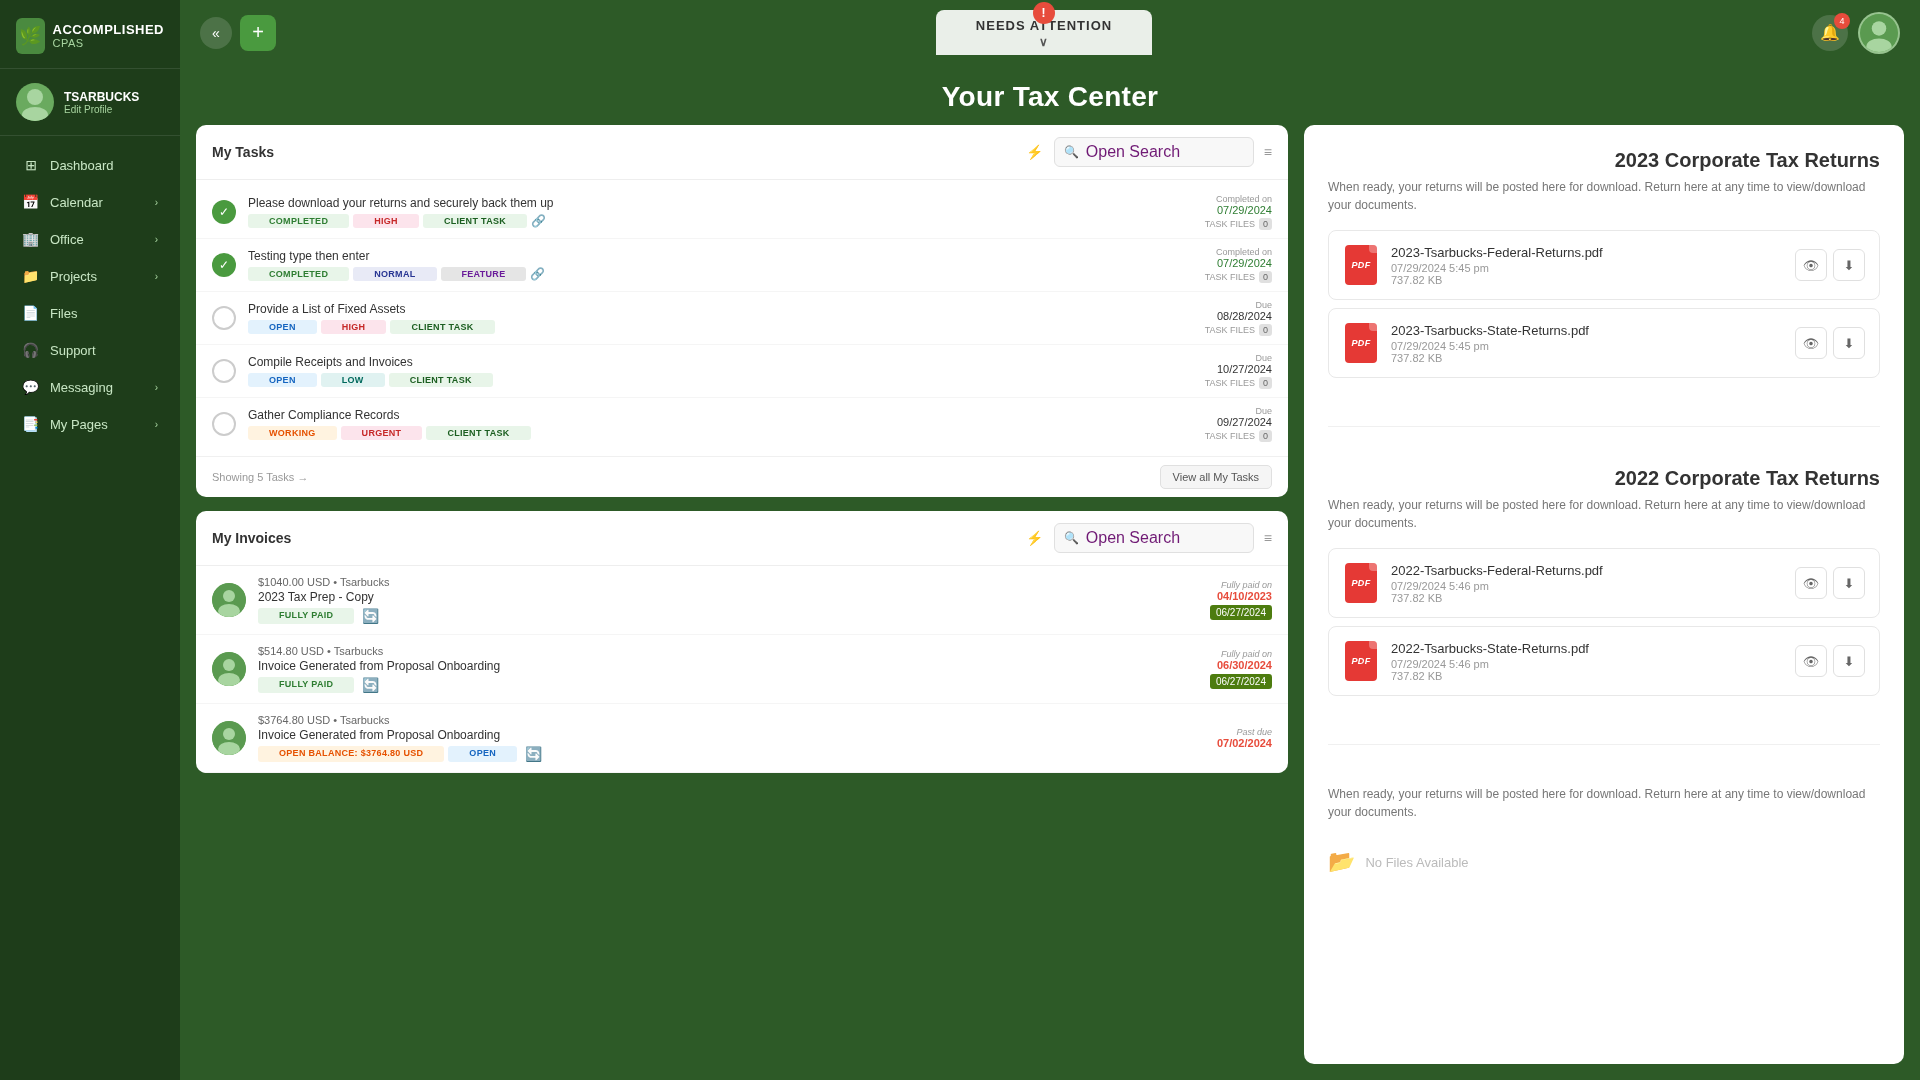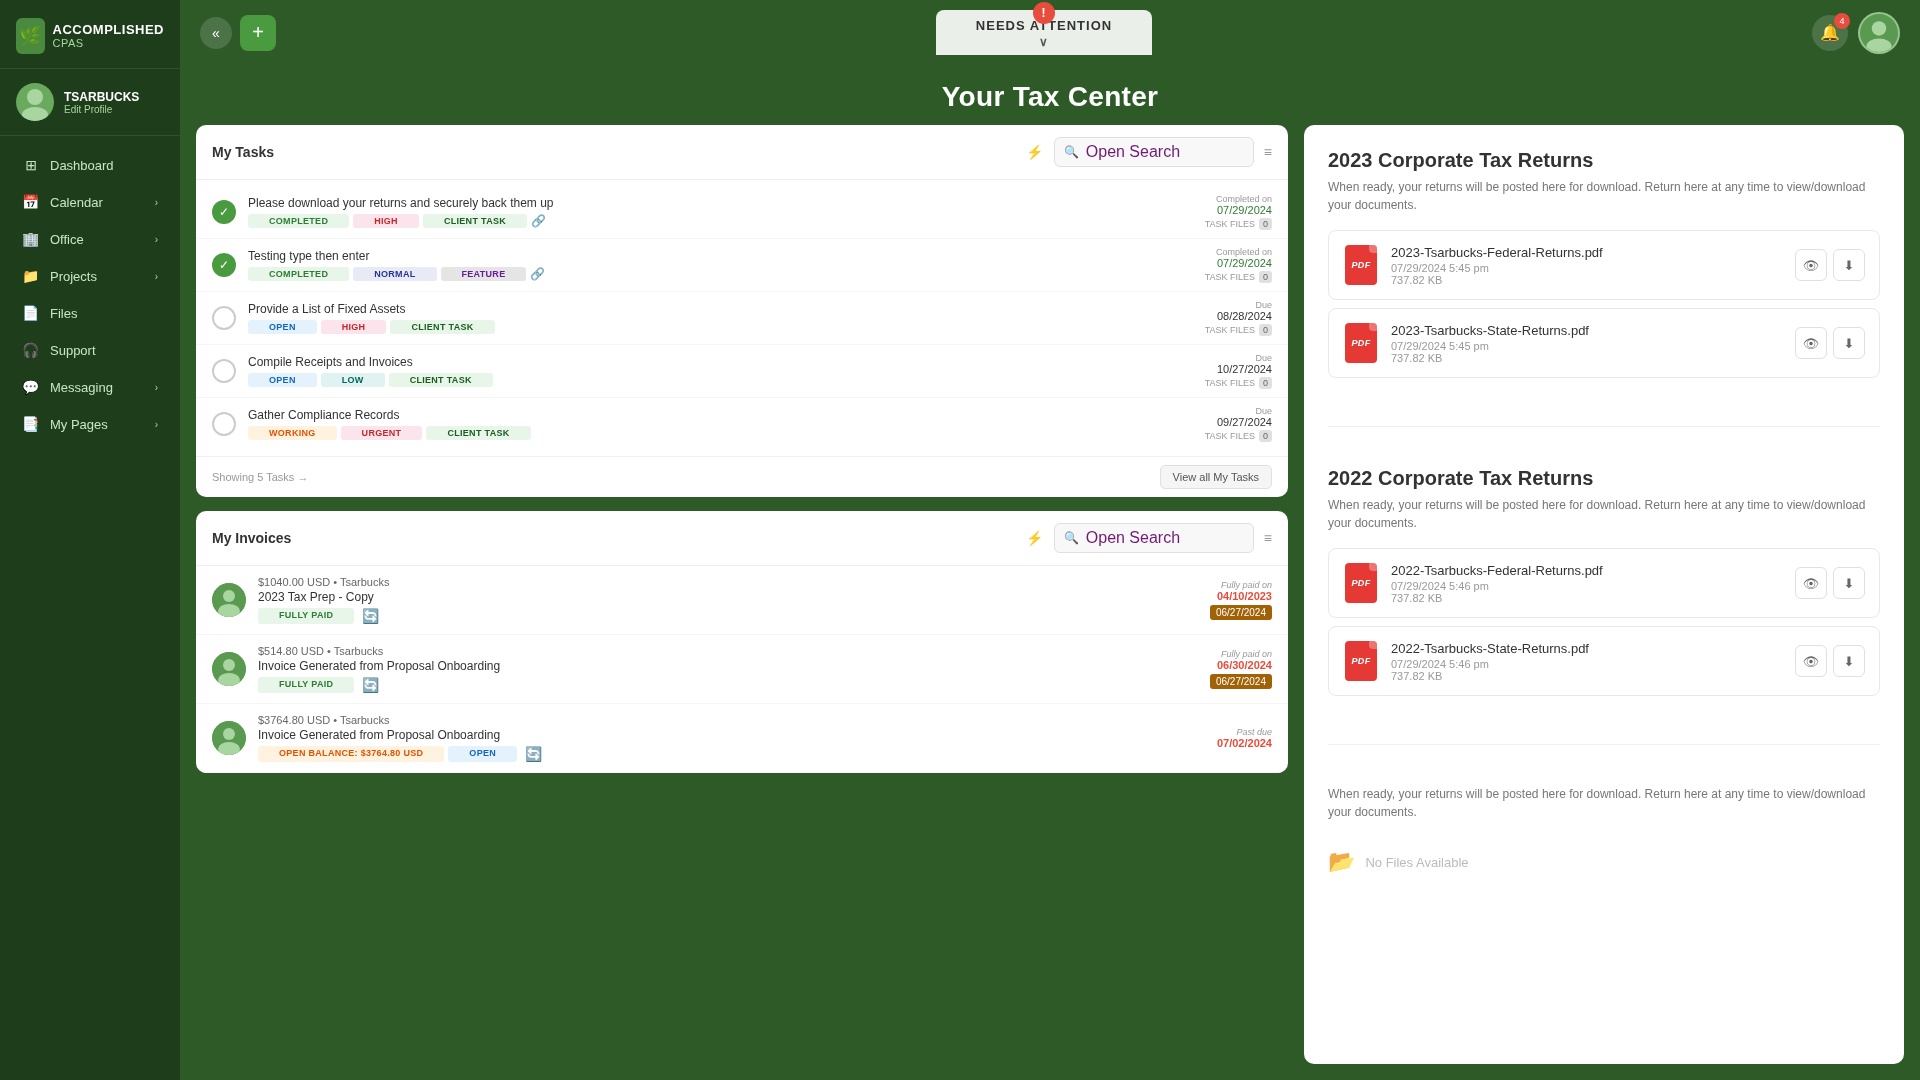--- a/index.html
+++ b/index.html
@@ -245,38 +245,38 @@
     .invoice-amount { font-size: 11px; color: #666; margin-bottom: 2px; }
     .invoice-name { font-size: 12px; color: #333; font-weight: 500; margin-bottom: 4px; }
     .invoice-tags { display: flex; gap: 4px; }
     .tag-fully-paid { background: #e8f5e9; color: #2e7d32; }
     .tag-open-balance { background: #fff3e0; color: #e65100; }
     .tag-open-inv { background: #e3f2fd; color: #1565c0; }
     .invoice-meta { text-align: right; flex-shrink: 0; }
     .invoice-date-label { font-size: 9px; color: #999; font-style: italic; }
     .invoice-date { font-size: 11px; font-weight: 700; }
     .invoice-date.paid { color: #e74c3c; }
-    .invoice-date-sub { background: #a16207; color: #fff; font-size: 10px; padding: 2px 6px; border-radius: 3px; margin-top: 2px; display: inline-block; margin-left: 20px; }
+    .invoice-date-sub { background: #4d7c0f; color: #fff; font-size: 10px; padding: 2px 6px; border-radius: 3px; margin-top: 2px; display: inline-block; margin-left: 20px; }
     .invoice-date.past-due { color: #e74c3c; }
 
     
     .right-column {
       width: 600px;
       min-width: 600px;
       background: #fff;
       border-radius: 10px;
       overflow-y: auto;
       padding: 24px 24px;
       display: flex;
       flex-direction: column;
       gap: 30px;
     }
 
     .tax-section { }
-    .tax-section-title { font-size: 20px; font-weight: 600; color: #333; margin-bottom: 6px; }
+    .tax-section-title { font-size: 20px; font-weight: 600; color: #333; margin-bottom: 6px; text-align: right; }
     .tax-section-desc { font-size: 12px; color: #777; margin-bottom: 16px; line-height: 1.5; }
 
     .pdf-item {
       display: flex;
       align-items: center;
       padding: 12px 14px;
       border: 1px solid #e8e8e8;
       border-radius: 8px;
       margin-bottom: 8px;
       gap: 12px;

